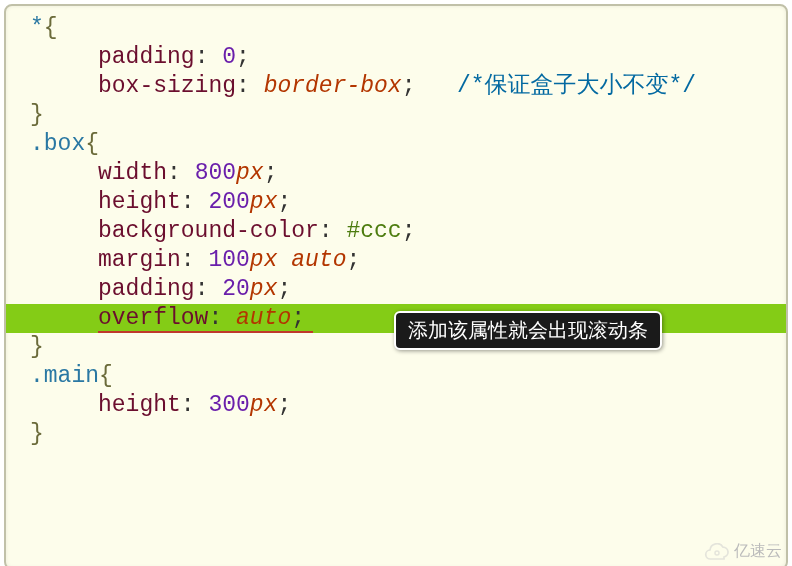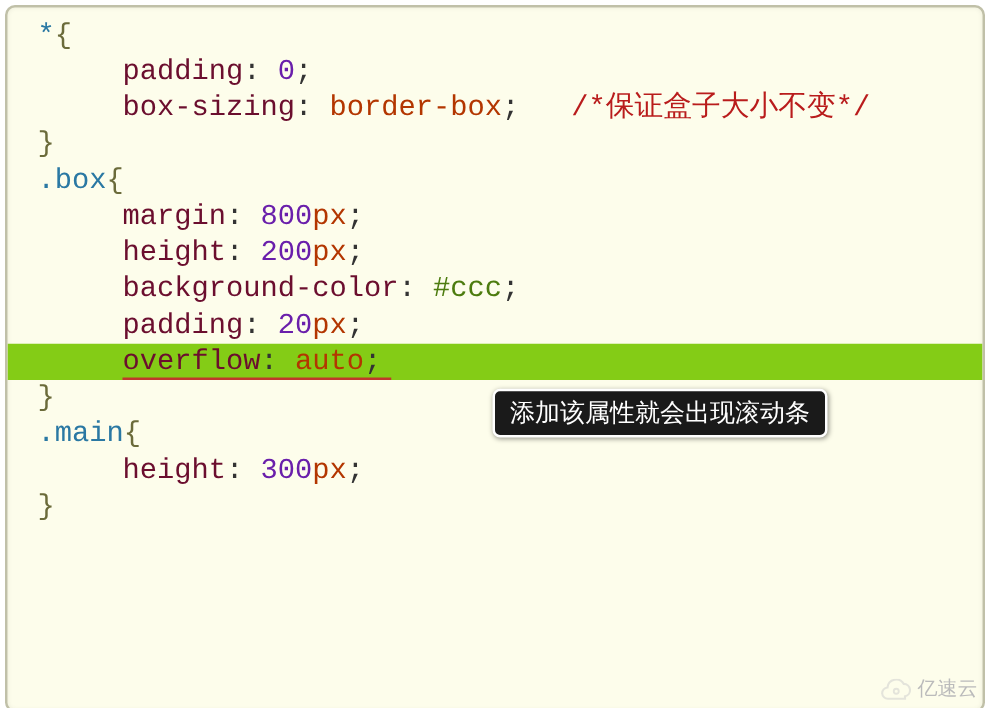--- a/index.html
+++ b/index.html
@@ -28,25 +28,25 @@
     color: #333;
     position: relative;
   }
   .highlight-line {
     background: #84cc16;
   }
   .sel { color: #2a78a3; }
   .brace { color: #6b6b3a; }
   .prop { color: #6b0e2e; }
   .num { color: #6a1fab; }
-  .val-kw { color: #b33600; }
+  .val-kw { color: #b33600; font-style: italic; }
   .colon { color: #333; }
   .semi { color: #333; }
   .hex { color: #4d7c0f; }
-  .comment { color: #b91c1c; }
+  .comment { color: #0369a1; }
   .indent { display:inline-block; width: 68px; }
   .underline {
     position: absolute;
     left: 92px;
     bottom: 0px;
     width: 215px;
     height: 2px;
     background: #c0392b;
   }
   .callout {
@@ -86,26 +86,27 @@
 
 
   <div class="line"><span class="indent"></span><span class="prop">padding</span><span class="colon">: </span><span class="num">0</span><span class="semi">;</span></div>
 
   <div class="line"><span class="indent"></span><span class="prop">box-sizing</span><span class="colon">: </span><span class="val-kw">border-box</span><span class="semi">;</span><span>   </span><span class="comment">/*保证盒子大小不变*/</span></div>
 
   <div class="line"><span class="brace">}</span></div>
 
   <div class="line"><span class="sel">.box</span><span class="brace">{</span></div>
 
-  <div class="line"><span class="indent"></span><span class="prop">margin</span><span class="colon">: </span><span class="num">800</span><span class="val-kw">px</span><span class="semi">;</span></div>
+  <div class="line"><span class="indent"></span><span class="prop">width</span><span class="colon">: </span><span class="num">800</span><span class="val-kw">px</span><span class="semi">;</span></div>
 
   <div class="line"><span class="indent"></span><span class="prop">height</span><span class="colon">: </span><span class="num">200</span><span class="val-kw">px</span><span class="semi">;</span></div>
 
   <div class="line"><span class="indent"></span><span class="prop">background-color</span><span class="colon">: </span><span class="hex">#ccc</span><span class="semi">;</span></div>
 
+  <div class="line"><span class="indent"></span><span class="prop">margin</span><span class="colon">: </span><span class="num">100</span><span class="val-kw">px</span> <span class="val-kw">auto</span><span class="semi">;</span></div>
 
   <div class="line"><span class="indent"></span><span class="prop">padding</span><span class="colon">: </span><span class="num">20</span><span class="val-kw">px</span><span class="semi">;</span></div>
 
   <div class="line highlight-line"><span class="indent"></span><span class="prop">overflow</span><span class="colon">: </span><span class="val-kw">auto</span><span class="semi">;</span><div class="underline"></div></div>
 
   <div class="line"><span class="brace">}</span></div>
 
   <div class="line"><span class="sel">.main</span><span class="brace">{</span></div>
 
   <div class="line"><span class="indent"></span><span class="prop">height</span><span class="colon">: </span><span class="num">300</span><span class="val-kw">px</span><span class="semi">;</span></div>

